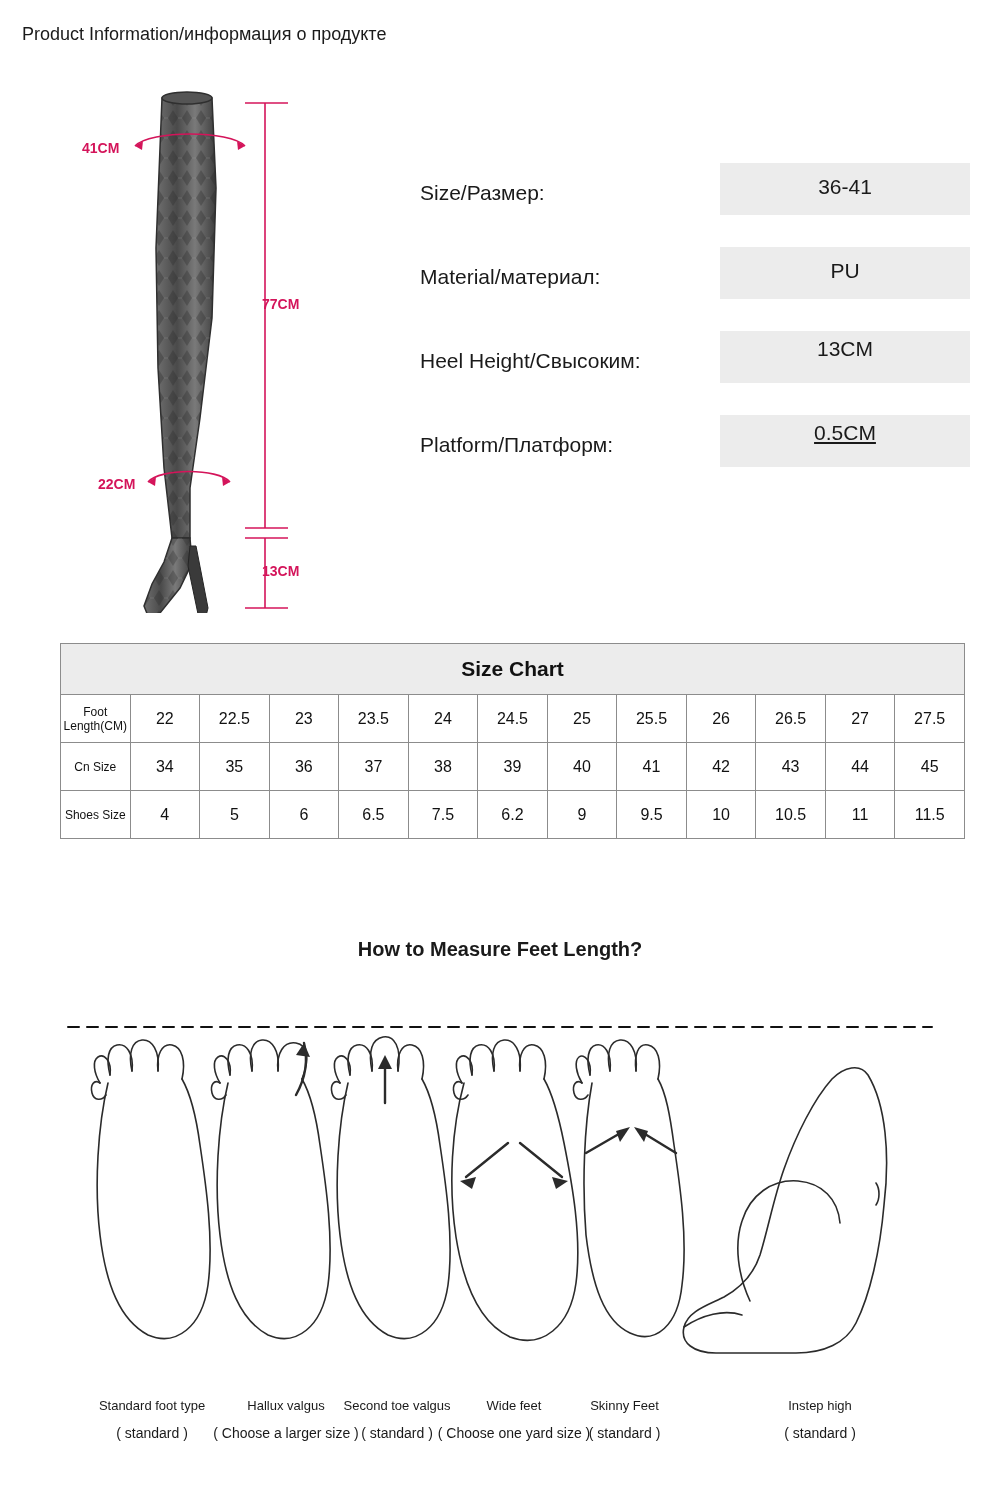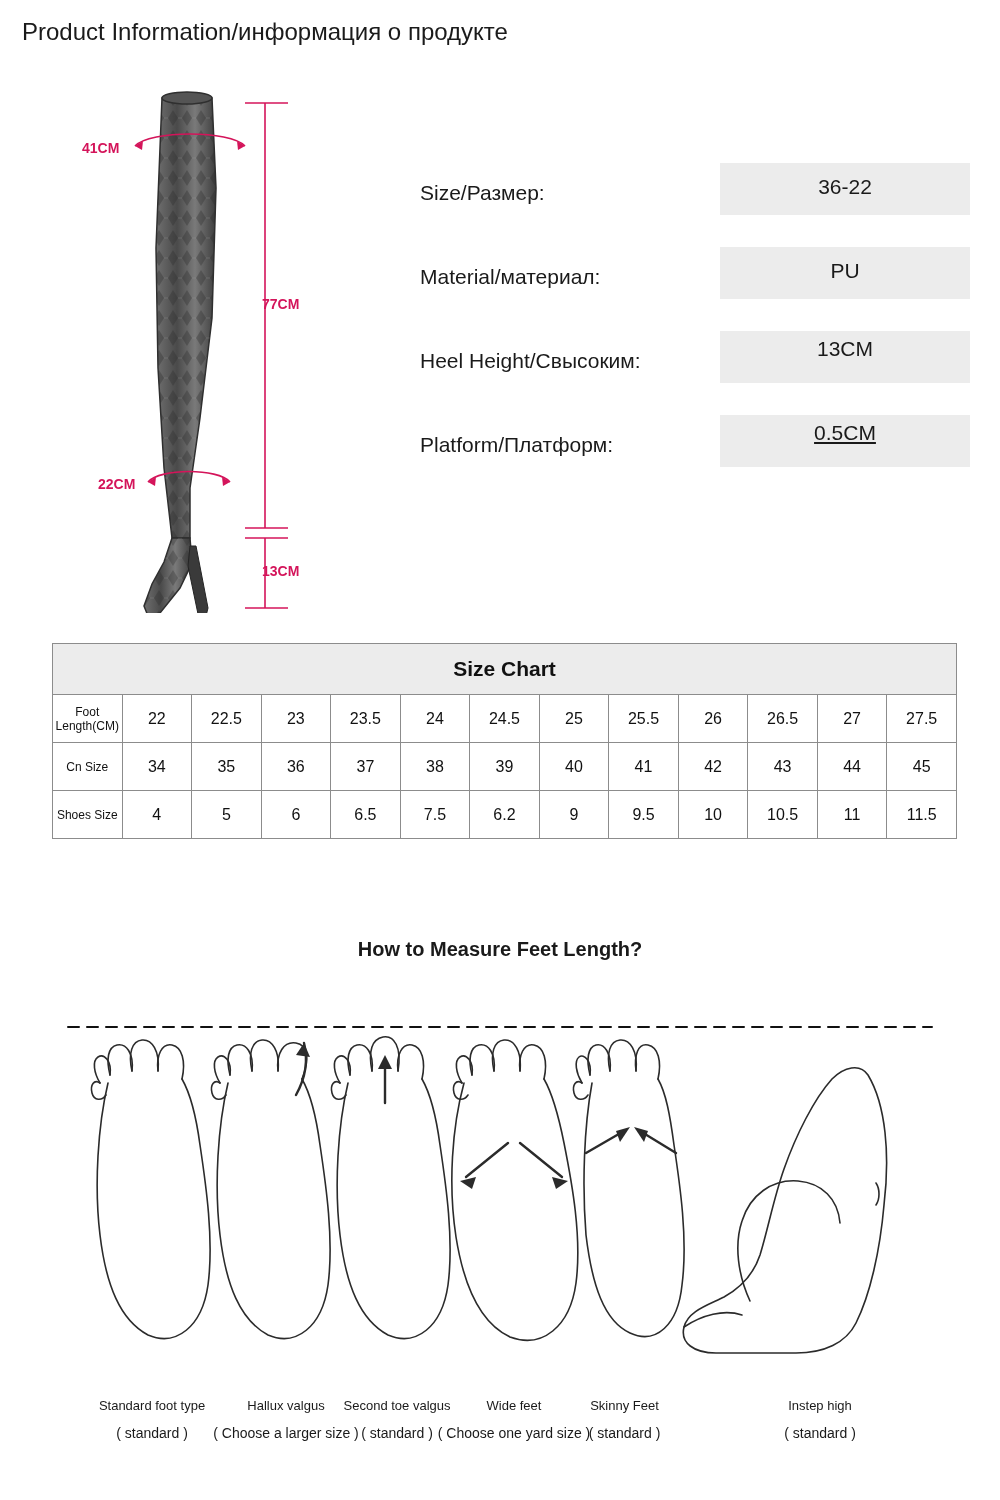--- a/index.html
+++ b/index.html
@@ -13,22 +13,22 @@
     position: relative;
     font-family: "Liberation Sans", sans-serif;
     color: #111;
     overflow: hidden;
   }
 
   
   .page-title {
     position: absolute;
     left: 22px;
-    top: 18px;
-    font-size: 24px;
+    top: 24px;
+    font-size: 18px;
     font-weight: 400;
     color: #1a1a1a;
     white-space: nowrap;
   }
 
   
   .top-section {
     position: absolute;
     left: 0;
     top: 58px;
@@ -94,21 +94,21 @@
     text-align: center;
     font-size: 21px;
     color: #1a1a1a;
   }
   .spec-row.r3 .spec-value { top: 16px; }
   .spec-row.r4 .spec-value { top: 16px; text-decoration: underline; }
 
   
   .size-chart {
     position: absolute;
-    left: 52px;
+    left: 60px;
     top: 643px;
     width: 905px;
     border-collapse: collapse;
     table-layout: fixed;
   }
   .size-chart td, .size-chart th {
     border: 1px solid #8c8c8c;
     text-align: center;
     font-size: 16px;
     color: #111;
@@ -226,21 +226,21 @@
     <span class="dim-label dim-41">41CM</span>
     <span class="dim-label dim-22">22CM</span>
     <span class="dim-label dim-77">77CM</span>
     <span class="dim-label dim-13">13CM</span>
   </div>
 
   <div class="specs">
     <div class="spec-row r1">
       <span class="spec-label">Size/Размер:</span>
       <span class="spec-value-box"></span>
-      <span class="spec-value">36-22</span>
+      <span class="spec-value">36-41</span>
     </div>
     <div class="spec-row r2">
       <span class="spec-label">Material/материал:</span>
       <span class="spec-value-box"></span>
       <span class="spec-value">PU</span>
     </div>
     <div class="spec-row r3">
       <span class="spec-label">Heel Height/Свысоким:</span>
       <span class="spec-value-box"></span>
       <span class="spec-value">13CM</span>

